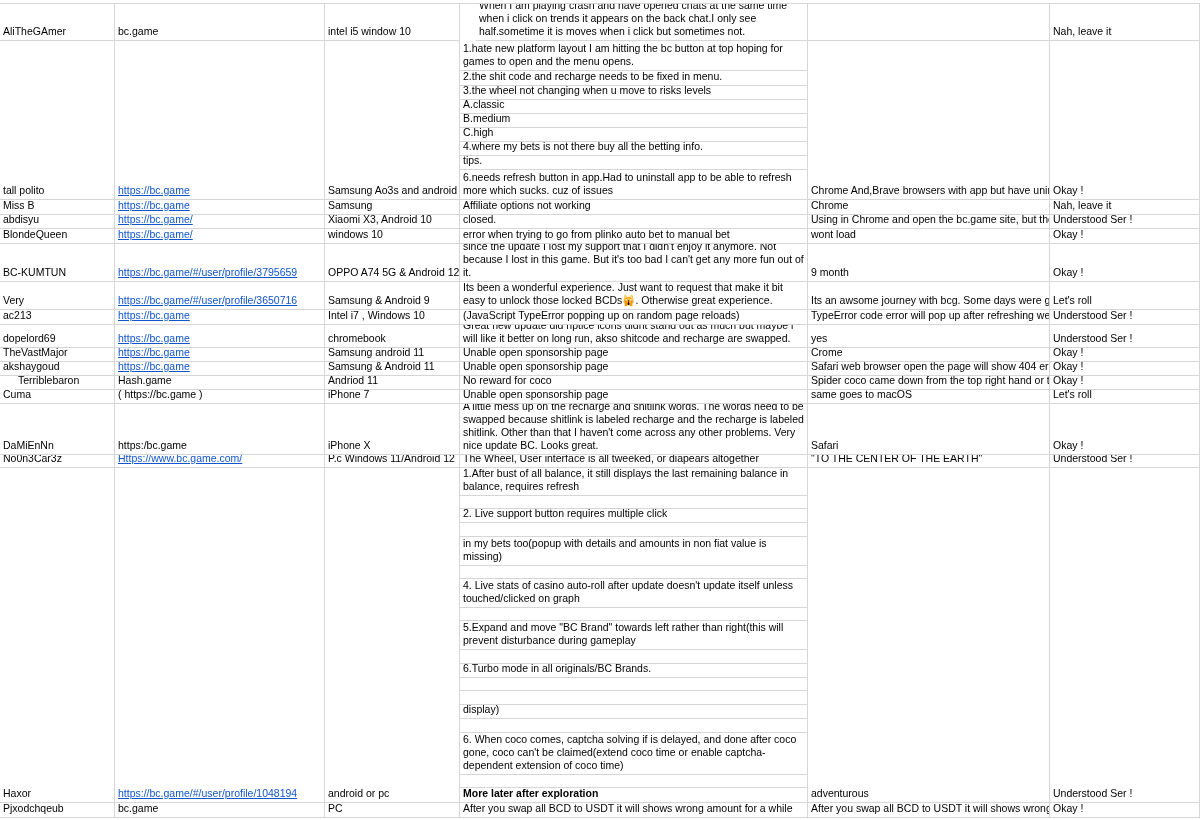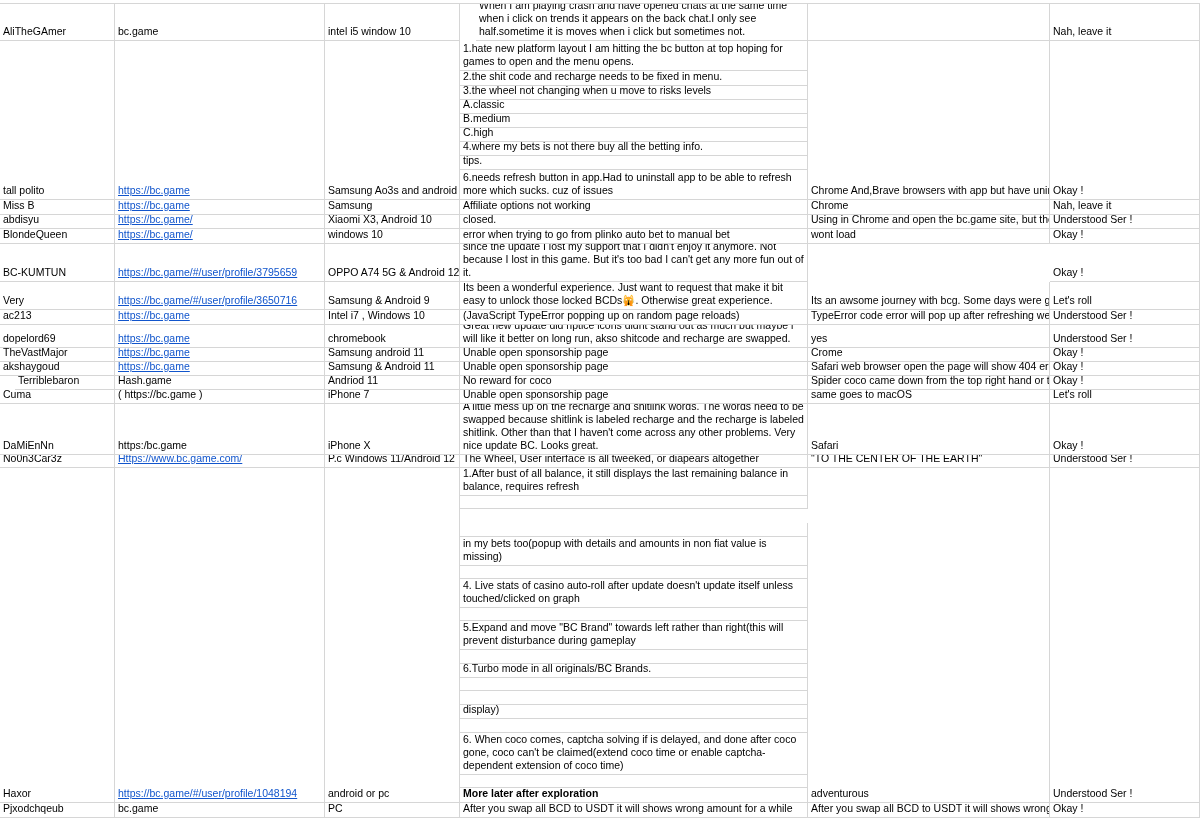--- a/index.html
+++ b/index.html
@@ -152,20 +152,23 @@
     </div>
     <div class="cell nw" style="grid-area: 14 / 2 / span 1;">
       <a class="sheet-link" href="#">https://bc.game/#/user/profile/3795659</a>
     </div>
     <div class="cell nw" style="grid-area: 14 / 3 / span 1;">
       <span>OPPO A74 5G &amp; Android 12</span>
     </div>
     <div class="cell wrap" style="grid-area: 14 / 4 / span 1;">
       <span>Buck balance numbers not true My chances of winning have been so low since the update I lost my support that I didn't enjoy it anymore. Not because I lost in this game. But it's too bad I can't get any more fun out of it.</span>
     </div>
+    <div class="cell nw" style="grid-area: 14 / 5 / span 1;">
+      <span>9 month</span>
+    </div>
     <div class="cell nw" style="grid-area: 14 / 6 / span 1;">
       <span>Okay !</span>
     </div>
     <div class="cell nw" style="grid-area: 15 / 1 / span 1;">
       <span>Very</span>
     </div>
     <div class="cell nw" style="grid-area: 15 / 2 / span 1;">
       <a class="sheet-link" href="#">https://bc.game/#/user/profile/3650716</a>
     </div>
     <div class="cell nw" style="grid-area: 15 / 3 / span 1;">
@@ -330,20 +333,23 @@
     <div class="cell nw" style="grid-area: 24 / 2 / span 18;">
       <a class="sheet-link" href="#">https://bc.game/#/user/profile/1048194</a>
     </div>
     <div class="cell nw" style="grid-area: 24 / 3 / span 18;">
       <span>android or pc</span>
     </div>
     <div class="cell wrap" style="grid-area: 24 / 4 / span 1;">
       <span>1.After bust of all balance, it still displays the last remaining balance in balance, requires refresh</span>
     </div>
     <div class="cell wrap" style="grid-area: 25 / 4 / span 1;"></div>
+    <div class="cell wrap" style="grid-area: 26 / 4 / span 1;">
+      <span>2. Live support button requires multiple click</span>
+    </div>
     <div class="cell wrap" style="grid-area: 27 / 4 / span 1;"></div>
     <div class="cell wrap" style="grid-area: 28 / 4 / span 1;">
       <span>3. Sports bet cant be viewed or shared in detail like casino bet in chat or in my bets too(popup with details and amounts in non fiat value is missing)</span>
     </div>
     <div class="cell wrap" style="grid-area: 29 / 4 / span 1;"></div>
     <div class="cell wrap" style="grid-area: 30 / 4 / span 1;">
       <span>4. Live stats of casino auto-roll after update doesn't update itself unless touched/clicked on graph</span>
     </div>
     <div class="cell wrap" style="grid-area: 31 / 4 / span 1;"></div>
     <div class="cell wrap" style="grid-area: 32 / 4 / span 1;">

